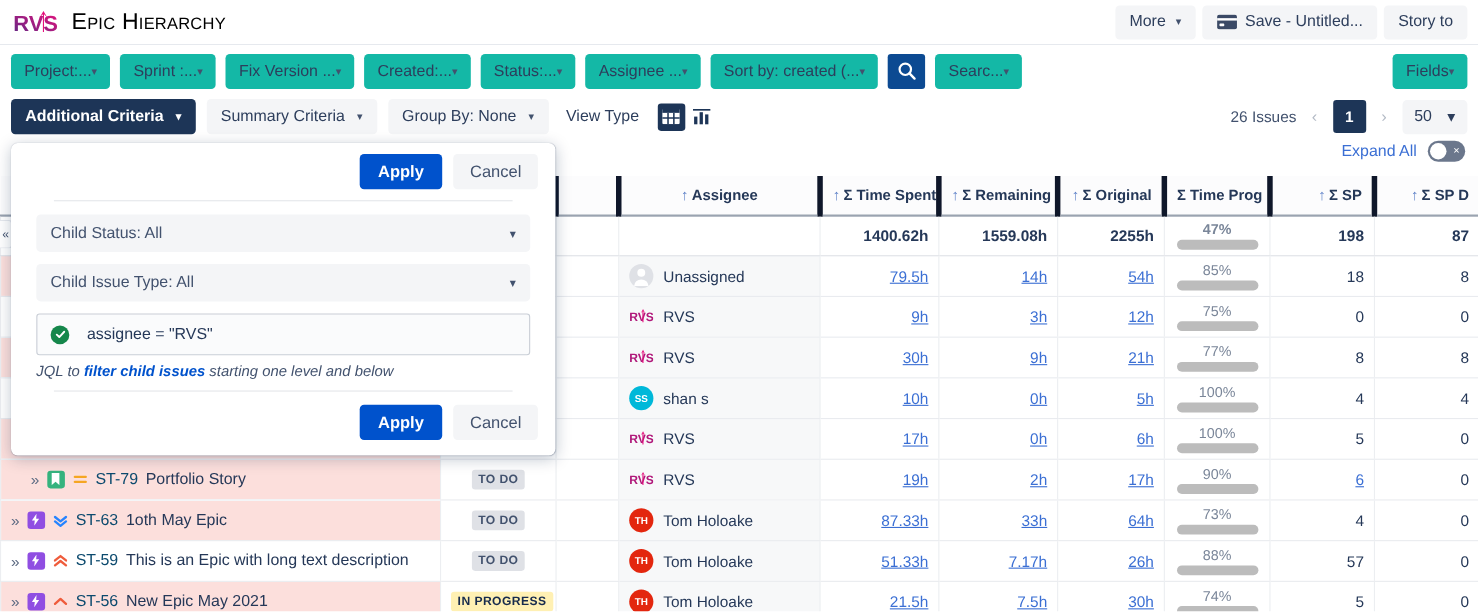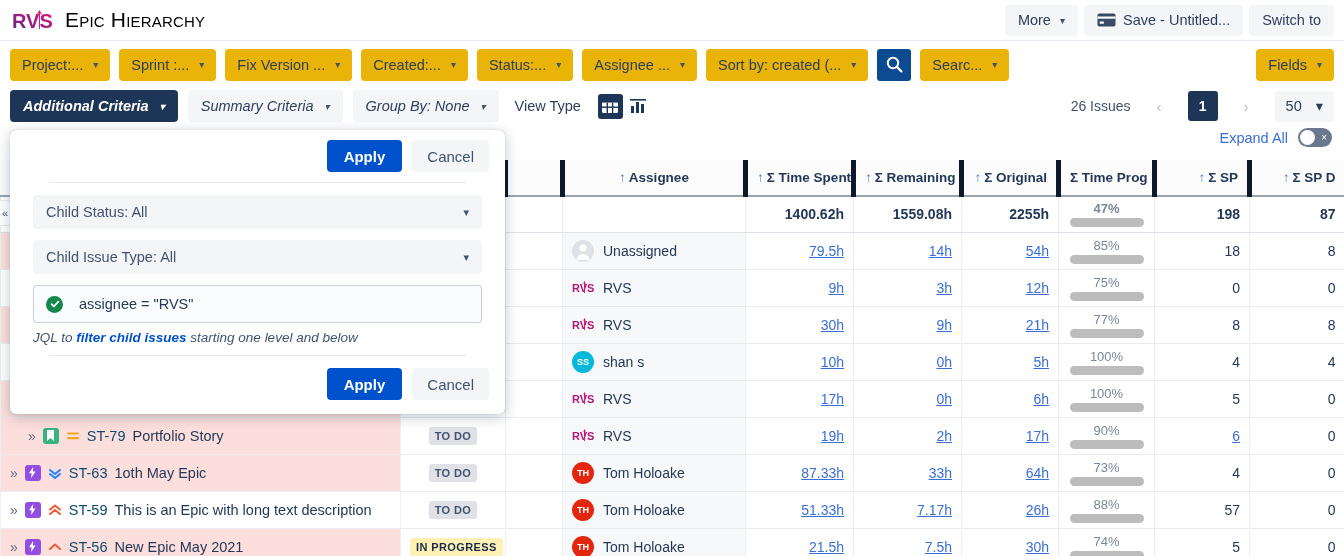--- a/index.html
+++ b/index.html
@@ -35,59 +35,59 @@
   .tbtn .caret { font-size: 10px; color: #42526e; margin-left: 2px; }
   .save-ico { width: 19px; height: 14px; display: block; }
 
   
   .filterbar {
     position: absolute; left: 0; top: 41px; width: 1344px; height: 47px;
     display: flex; align-items: center; gap: 9px; padding: 0 10px;
     background: #fff;
   }
   .fbtn {
-    background: #eab308; border: none; border-radius: 4px;
+    background: #14b8a6; border: none; border-radius: 4px;
     font-family: inherit; font-size: 14.5px; color: #2d3e5c;
-    height: 32px; padding: 0 12px; display: flex; align-items: center; gap: 10px;
+    height: 32px; padding: 0 12px; display: flex; align-items: center; 
     cursor: pointer; white-space: nowrap;
   }
   .fbtn .caret { font-size: 10px; color: #42526e; }
   .search-sq {
     width: 34px; height: 32px; background: #0c4a92; border-radius: 3px;
     display: flex; align-items: center; justify-content: center; cursor: pointer;
     border: none;
   }
   .fbtn.fields { margin-left: auto; }
 
   
   .critbar {
     position: absolute; left: 0; top: 88px; width: 1344px; height: 36px;
     display: flex; align-items: center; gap: 10px; padding: 0 10px;
   }
   .cbtn {
     background: #f4f5f7; border: none; border-radius: 4px;
     font-family: inherit; font-size: 14.5px; color: #2d3e5c;
     height: 32px; padding: 0 13px; display: flex; align-items: center; gap: 11px;
-    cursor: pointer; white-space: nowrap; font-style: italic;
+    cursor: pointer; white-space: nowrap;
   }
   .cbtn.active { background: #1d3557; color: #fff; font-weight: bold; }
   .cbtn.active .caret { color: #fff; }
   .cbtn .caret { font-size: 10px; color: #42526e; }
   .viewtype-label { font-size: 14.5px; color: #2d3e5c; margin-left: 6px; }
   .vt-group { display: flex; align-items: center; gap: 3px; margin-left: 7px; }
   .vt-btn {
     width: 25px; height: 25px; border-radius: 3px; border: none;
     display: flex; align-items: center; justify-content: center; cursor: pointer;
     background: transparent;
   }
   .vt-btn.on { background: #1d3557; }
 
   
   .pager {
-    margin-left: auto; display: flex; align-items: center; gap: 24px;
+    margin-left: auto; display: flex; align-items: center; gap: 12px;
   }
   .issues-count { font-size: 14px; color: #42526e; }
   .pg-arrow { color: #b3bac5; font-size: 15px; cursor: pointer; padding: 0 2px; }
   .pg-num {
     background: #1d3557; color: #fff; width: 30px; height: 30px; border-radius: 3px;
     display: flex; align-items: center; justify-content: center;
     font-size: 14px; font-weight: bold; cursor: pointer;
   }
   .pg-size {
     background: #f4f5f7; border-radius: 4px; height: 31px; padding: 0 11px;
@@ -262,21 +262,21 @@
       </button>
       <button class="tbtn">
         <svg class="save-ico" viewBox="0 0 19 14">
           <rect x="0.5" y="0.5" width="18" height="13" rx="1.8" fill="#3b4a66"></rect>
           <rect x="0.5" y="3.5" width="18" height="2.2" fill="#fff"></rect>
           <rect x="2.6" y="8.4" width="4.4" height="2.4" rx="0.8" fill="#fff"></rect>
         </svg>
         <span>Save - Untitled...</span>
       </button>
       <button class="tbtn">
-        <span>Switch to</span>
+        <span>Story to</span>
       </button>
     </div>
   </div>
 
   <div class="filterbar">
     <button class="fbtn">
       <span>Project:...</span>
       <span class="caret">▾</span>
     </button>
     <button class="fbtn">

